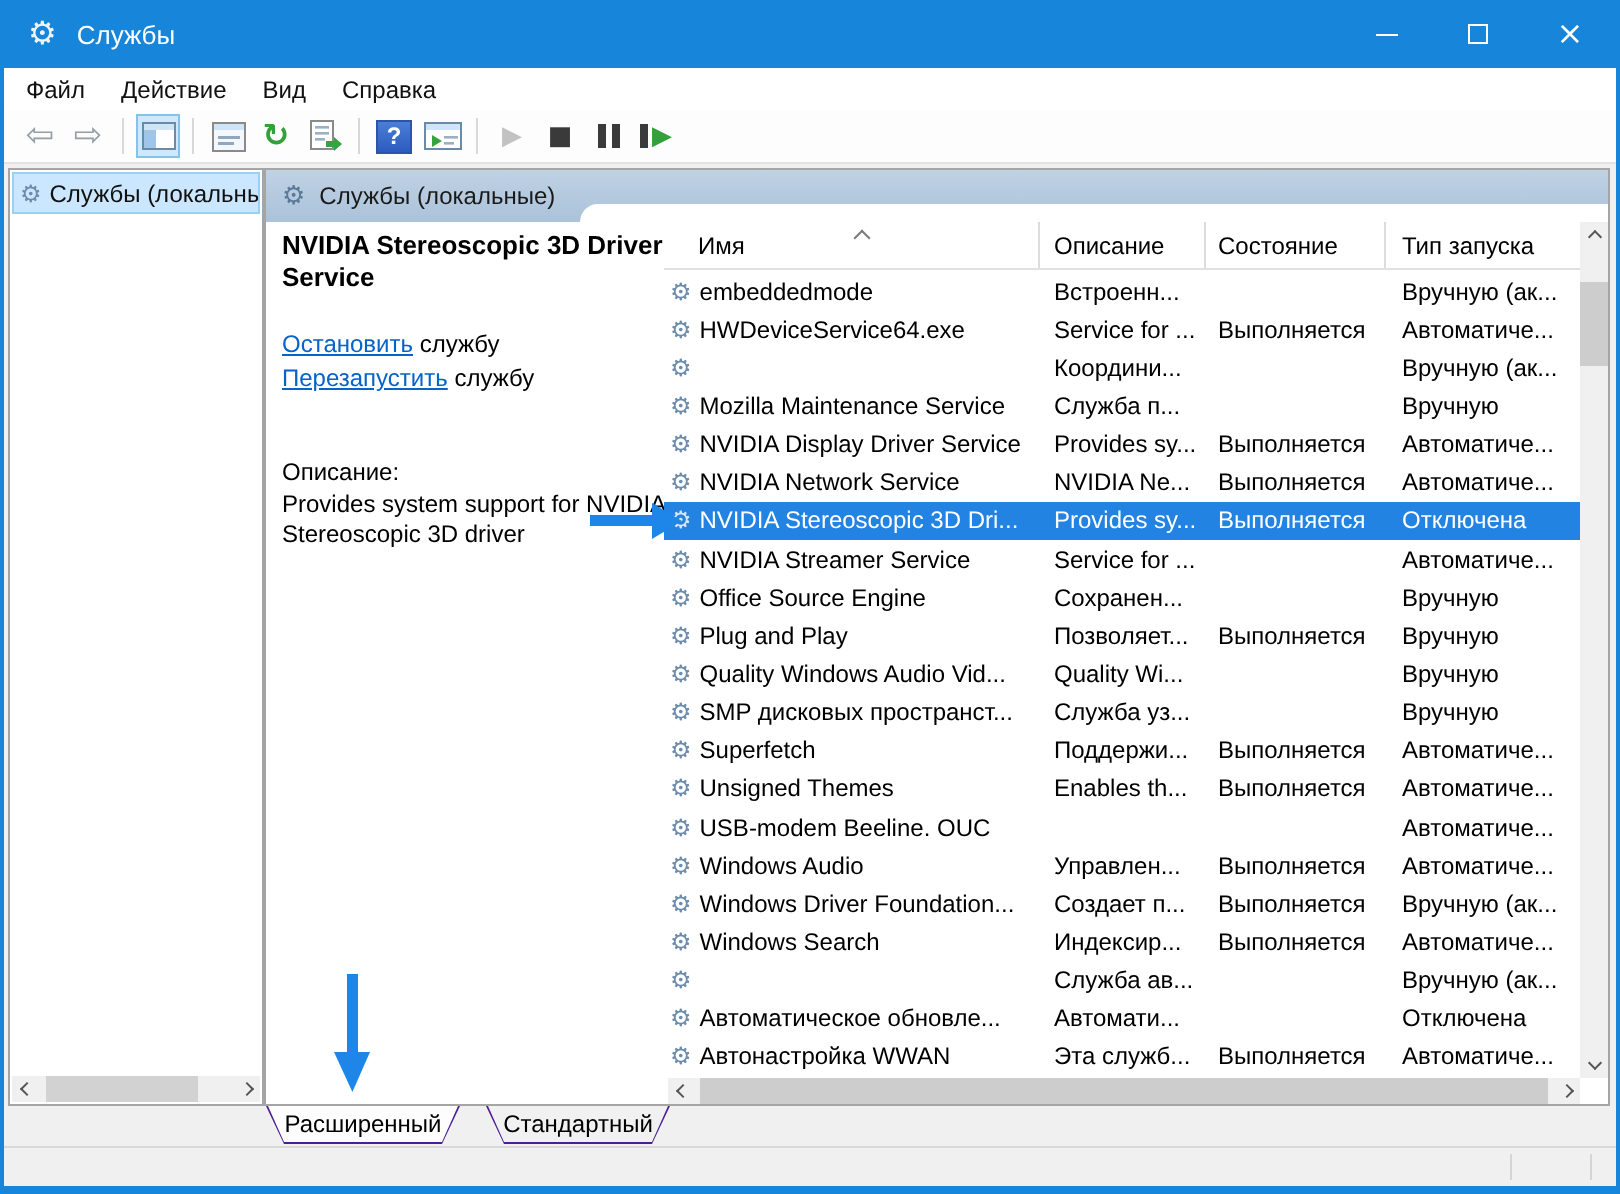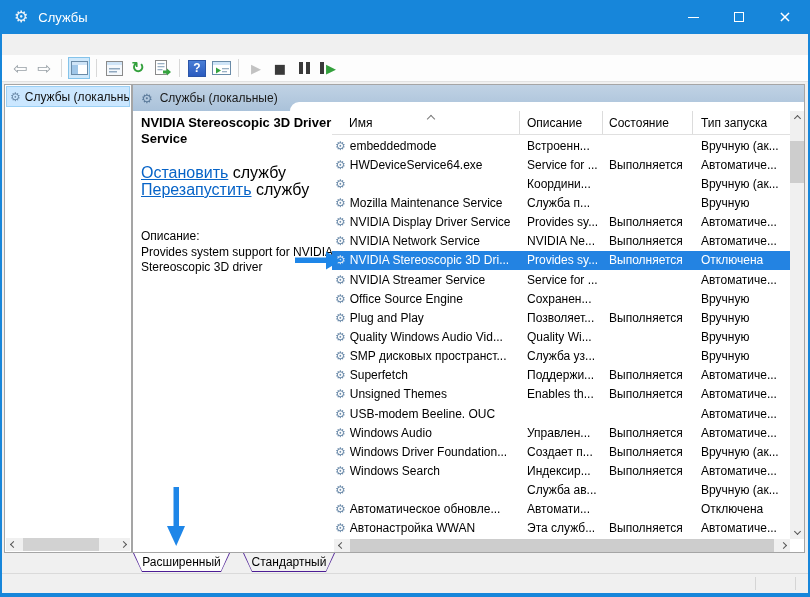--- a/index.html
+++ b/index.html
@@ -45,21 +45,21 @@
 
   .rightpane { position:absolute; left:130px; top:84px; width:673px; height:469px; background:#fff; border:1px solid #a5a5a5; }
   .band { position:absolute; left:0; top:0; right:0; height:26px; background:linear-gradient(#c0d2e4,#aac2da); display:flex; align-items:center; }
   .bandgear { font-family:"DejaVu Sans",sans-serif; font-size:13px; color:#5b7a9a; margin:0 7px 0 8px; }
   .bandtitle { font-size:12px; color:#1a1a1a; }
   .bandcurve { position:absolute; left:157px; top:17px; right:0; height:9px; background:#fff; border-top-left-radius:9px; }
 
   
   .detail { position:absolute; left:8px; top:30px; width:200px; }
   .dtitle { font-size:13px; font-weight:bold; color:#000; line-height:16px; }
-  .dlinks { margin-top:17px; font-size:16px; line-height:17px; color:#000; }
+  .dlinks { margin-top:17px; font-size:12px; line-height:17px; color:#000; }
   .dlink { color:#0663c7; text-decoration:underline; }
   .dlabel { margin-top:31px; font-size:12px; color:#000; }
   .dtext { margin-top:2px; font-size:12px; line-height:15px; color:#000; width:198px; }
 
   
   .list { position:absolute; left:199px; top:26px; width:458px; height:428px; overflow:hidden; }
   .thead { position:relative; height:24px; border-bottom:1px solid #e0e0e0; display:flex; }
   .hc { font-size:12px; color:#000; display:flex; align-items:center; border-right:1px solid #dcdcdc; }
   .hc.hname { width:188px; padding-left:17px; }
   .hc.hdesc { width:83px; padding-left:7px; }
@@ -124,20 +124,26 @@
           </div>
         <div class="wbtn">
             <span class="maxi"></span>
           </div>
         <div class="wbtn">
             <span class="closex">×</span>
           </div>
       </div>
     </div>
 
+    <div class="menubar">
+      <span class="mitem">Файл</span>
+      <span class="mitem">Действие</span>
+      <span class="mitem">Вид</span>
+      <span class="mitem">Справка</span>
+    </div>
 
     <div class="toolbar">
       <div class="tbtn">
           <span class="navglyph">⇦</span>
         </div>
       <div class="tbtn">
           <span class="navglyph">⇨</span>
         </div>
       <div class="tsep"></div>
       <div class="tbtn sel">

